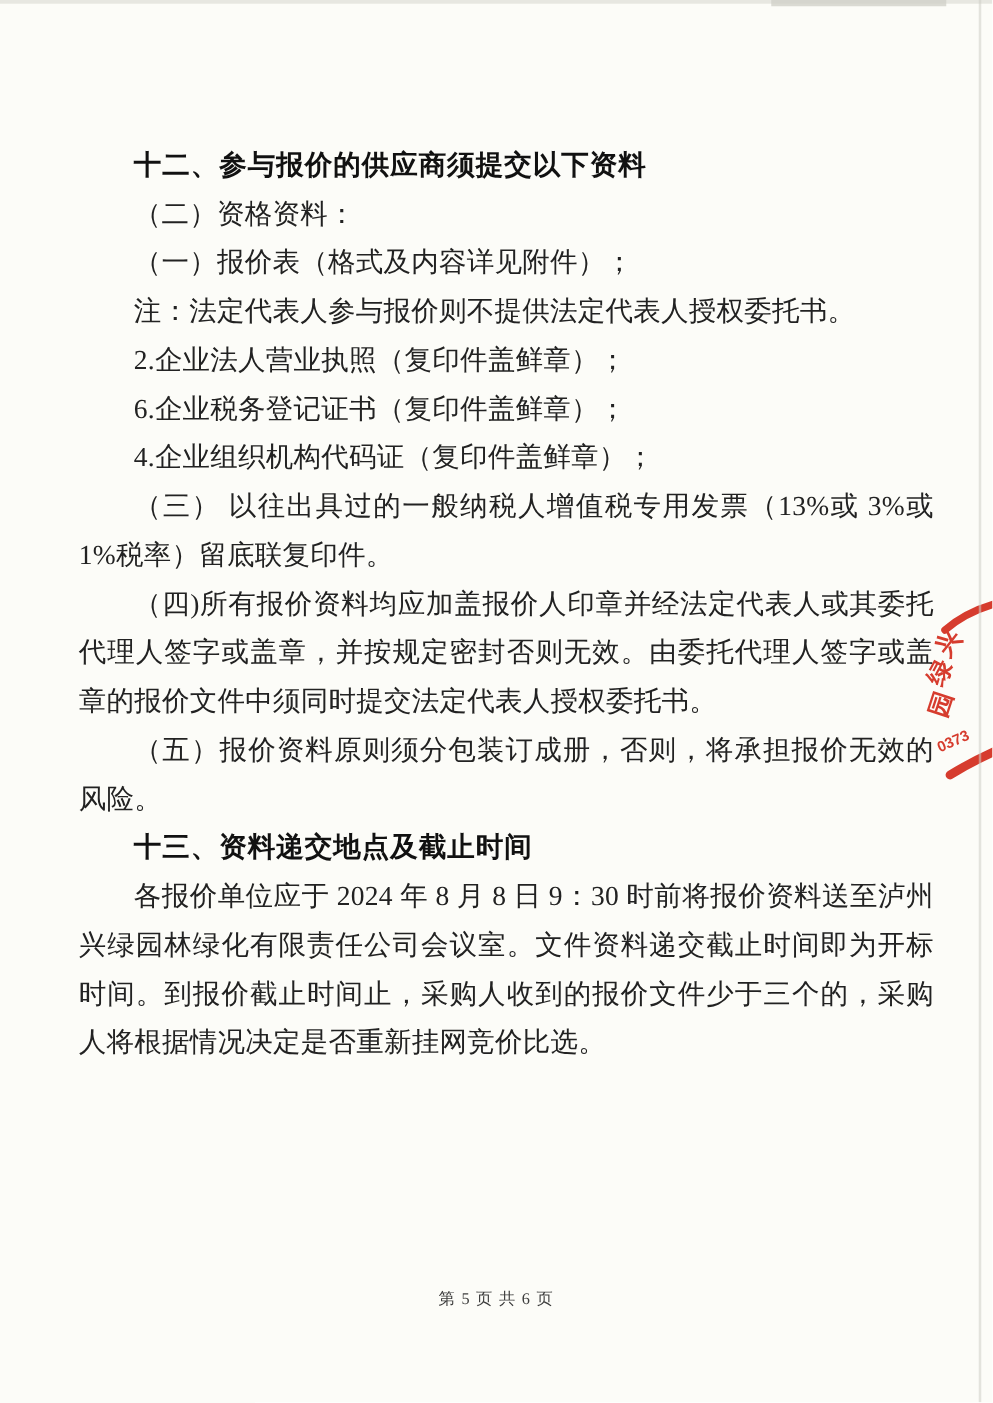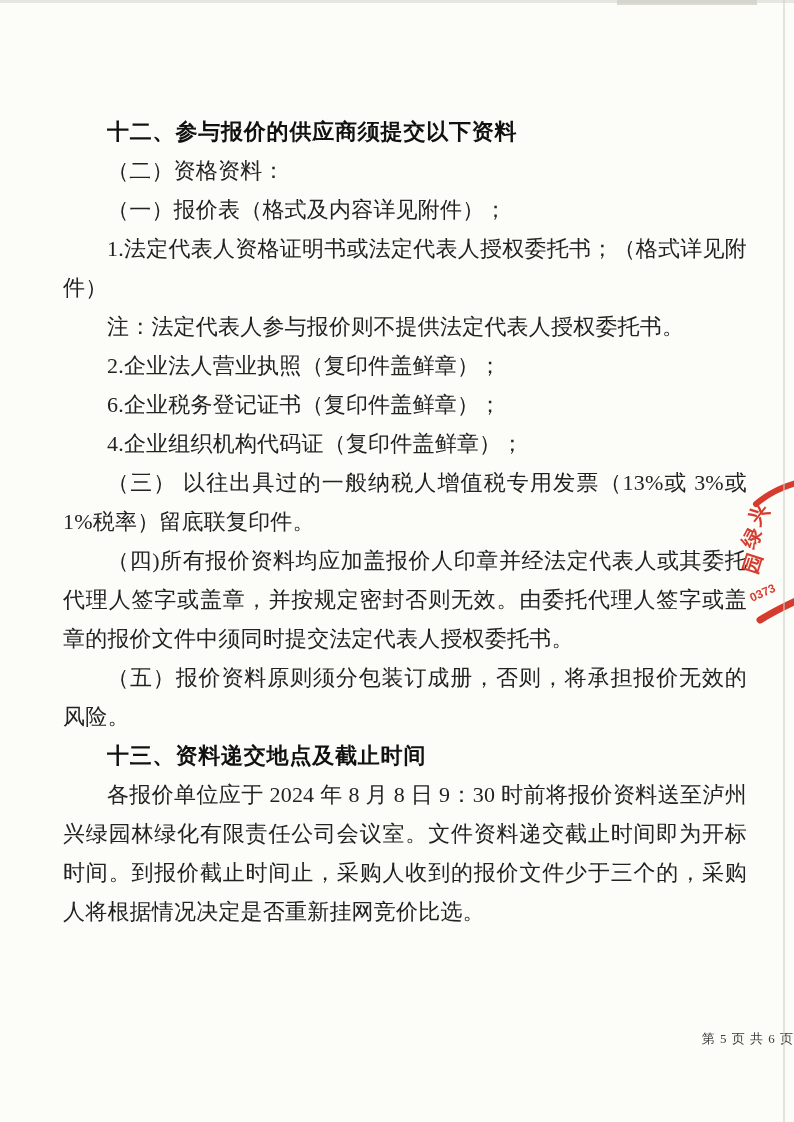--- a/index.html
+++ b/index.html
@@ -21,39 +21,38 @@
     text-indent:2em;text-align:justify;letter-spacing:.2px;
     color:#222;
   }
   .content p.heading{
     font-family:"Liberation Sans","DejaVu Sans",sans-serif;
     font-weight:700;font-size:22px;letter-spacing:.8px;
     text-align:left;color:#111;
   }
   .footer{
     position:absolute;top:1030px;left:0;width:794px;
-    text-align:right;font-size:13px;color:#3c3c3c;letter-spacing:1px;
+    text-align:center;font-size:13px;color:#3c3c3c;letter-spacing:1px;
   }
   
   .seal{position:absolute;left:744px;top:480px;width:50px;height:170px;z-index:4;}
   .seal svg{overflow:visible;display:block;}
 </style>
 </head>
 <body>
 
 <div class="page">
 
   <div class="top-band"></div>
   <div class="top-streak"></div>
 
   <div class="content">
     <p class="heading">十二、参与报价的供应商须提交以下资料</p>
     <p class="body">（二）资格资料：</p>
     <p class="body">（一）报价表（格式及内容详见附件）；</p>
-    <p class="body">1.法定代表人资格证明书或法定代表人授权委托书；（格式详见附件）</p>
     <p class="body">注：法定代表人参与报价则不提供法定代表人授权委托书。</p>
     <p class="body">2.企业法人营业执照（复印件盖鲜章）；</p>
     <p class="body">6.企业税务登记证书（复印件盖鲜章）；</p>
     <p class="body">4.企业组织机构代码证（复印件盖鲜章）；</p>
     <p class="body">（三） 以往出具过的一般纳税人增值税专用发票（13%或 3%或 1%税率）留底联复印件。</p>
     <p class="body">（四)所有报价资料均应加盖报价人印章并经法定代表人或其委托代理人签字或盖章，并按规定密封否则无效。由委托代理人签字或盖章的报价文件中须同时提交法定代表人授权委托书。</p>
     <p class="body">（五）报价资料原则须分包装订成册，否则，将承担报价无效的风险。</p>
     <p class="heading">十三、资料递交地点及截止时间</p>
     <p class="body">各报价单位应于 2024 年 8 月 8 日 9：30 时前将报价资料送至泸州兴绿园林绿化有限责任公司会议室。文件资料递交截止时间即为开标时间。到报价截止时间止，采购人收到的报价文件少于三个的，采购人将根据情况决定是否重新挂网竞价比选。</p>
   </div>

